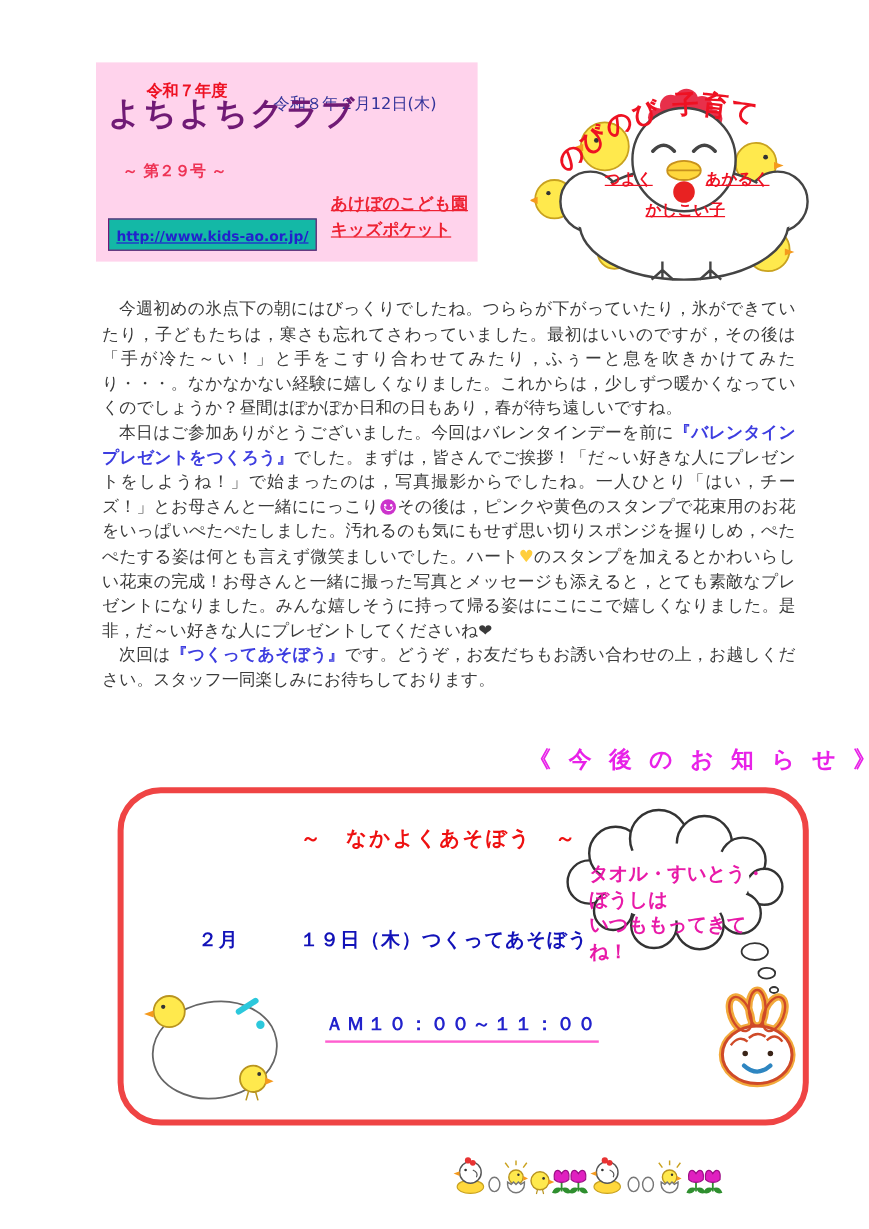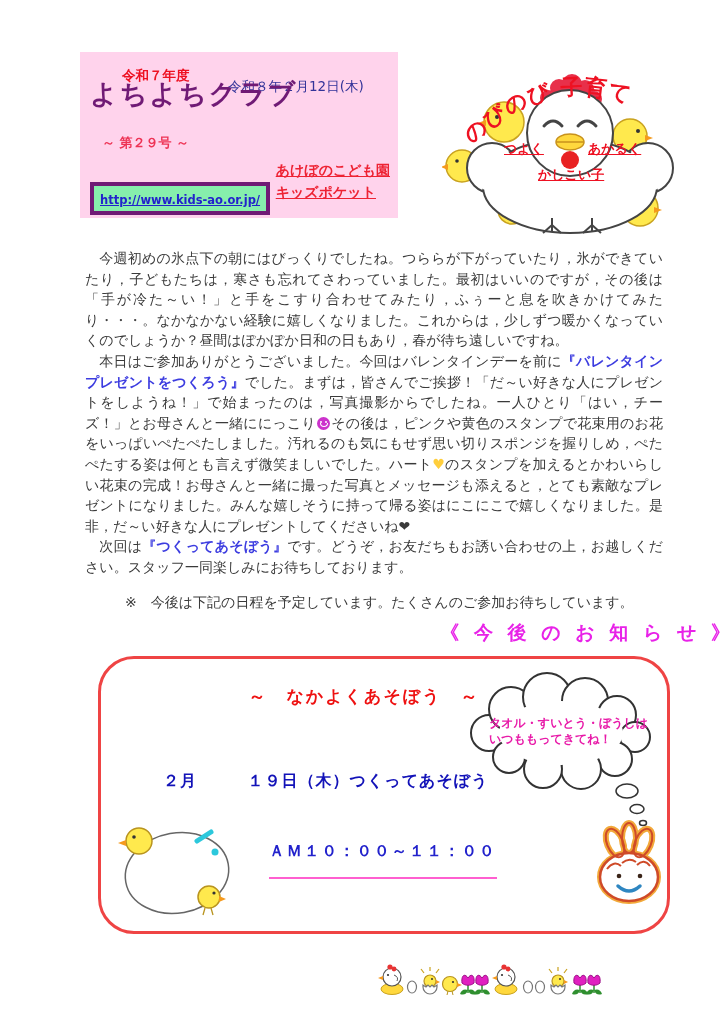--- a/index.html
+++ b/index.html
@@ -7,21 +7,21 @@
         font-family:"DejaVu Sans","Liberation Sans",sans-serif;color:#3a3a3a;margin-left:10px;}
 
   
   .hdr-box{position:absolute;left:70px;top:52px;width:318px;height:166px;background:#ffd3ec;}
   .hdr-year{position:absolute;left:42px;top:15px;font-size:13.5px;font-weight:bold;color:#ee1122;}
   .hdr-date{position:absolute;left:148px;top:26px;font-size:13.5px;color:#333399;font-weight:normal;}
   .hdr-title{position:absolute;left:10px;top:24px;font-size:27px;font-weight:bold;color:#701a75;letter-spacing:2px;}
   .hdr-issue{position:absolute;left:22px;top:82px;font-size:13px;font-weight:bold;color:#ee3355;}
   .hdr-brand{position:absolute;left:158px;top:76px;font-size:17px;font-weight:bold;color:#ee1122;}
   .hdr-brand .ao{text-decoration:underline;margin-left:7px;}
-  .hdr-url{position:absolute;left:10px;top:130px;background:#86efac;border:4px solid #701a75;padding:3px 6px;}
+  .hdr-url{position:absolute;left:10px;top:130px;background:#14b8a6;border:1px solid #701a75;padding:3px 6px;}
   .hdr-url a{font-size:11.5px;font-weight:bold;color:#2222cc;text-decoration:underline;}
   .hdr-gardens{position:absolute;right:8px;top:108px;font-size:14px;font-weight:bold;color:#ee2233;line-height:1.55;}
   .hdr-gardens div{text-decoration:underline;}
 
   
   .logo{position:absolute;left:432px;top:36px;width:256px;height:202px;}
   .logo .word{position:absolute;font-size:13px;font-weight:bold;color:#ee1122;text-decoration:underline;}
   .logo .w1{left:62px;top:104px;}
   .logo .w2{left:146px;top:104px;}
   .logo .w3{left:96px;top:130px;}
@@ -36,31 +36,31 @@
   .emoji-smiley::before{content:"";position:absolute;left:3px;top:4px;width:2px;height:2px;background:#fff;
                 border-radius:50%;box-shadow:5px 0 0 #fff;}
   .emoji-smiley::after{content:"";position:absolute;left:3px;top:6px;width:6px;height:3px;
                 border:1px solid #fff;border-top:none;border-radius:0 0 6px 6px;}
 
   .note{position:absolute;left:115px;top:594px;font-size:14px;color:#3a3a3a;}
 
   
   .ann-heading{position:absolute;left:0;top:620px;width:724px;text-align:right;font-size:19px;
                font-weight:bold;color:#e822e8;letter-spacing:4px;}
-  .ann-box{position:absolute;left:88px;top:656px;width:566px;height:272px;border:3px solid #ef4444;
+  .ann-box{position:absolute;left:88px;top:656px;width:566px;height:272px;border:5px solid #ef4444;
            border-radius:36px;background:#fff;}
   .ann-title{position:absolute;left:0;top:26px;width:100%;text-align:center;padding-right:40px;box-sizing:border-box;
              font-size:17px;font-weight:bold;color:#ee1111;letter-spacing:2px;}
   .bubble{position:absolute;right:4px;top:12px;width:204px;height:160px;}
-  .bubble-text{position:absolute;left:30px;top:44px;width:160px;font-size:12px;font-weight:bold;
+  .bubble-text{position:absolute;left:30px;top:44px;width:160px;font-size:16px;font-weight:bold;
                color:#e81aa8;line-height:1.35;}
   .schedule{position:absolute;left:62px;top:112px;font-size:16px;font-weight:bold;color:#1212b8;letter-spacing:1px;}
   .schedule .event{margin-left:44px;}
   .ann-time{position:absolute;left:168px;top:182px;font-size:15.5px;font-weight:bold;color:#2222cc;
-            letter-spacing:2px;padding-bottom:15px;border-bottom:2.5px solid #ff5fd0;}
+            letter-spacing:2px;padding-bottom:3px;border-bottom:2.5px solid #ff5fd0;}
   .egg-art{position:absolute;left:10px;top:152px;width:128px;height:110px;}
   .girl-art{position:absolute;left:494px;top:160px;width:68px;height:88px;}
 
   
   .footer{position:absolute;left:74px;top:936px;font-size:13.5px;color:#333;}
   .bullet{display:inline-block;width:12px;height:12px;background:#ee1111;margin-right:10px;vertical-align:-1px;}
   .phone{color:#2244cc;text-decoration:underline;}
   .deco-row{position:absolute;left:366px;top:960px;width:238px;height:44px;}
 </style>
 </head>
@@ -145,21 +145,20 @@
     <span class="word w2">あかるく</span>
     <span class="word w3">かしこい子</span>
   </div>
 
   <div class="intro">
     <p><span>　今週初めの氷点下の朝にはびっくりでしたね。つららが下がっていたり，氷ができていたり，子どもたちは，寒さも忘れてさわっていました。最初はいいのですが，その後は「手が冷た～い！」と手をこすり合わせてみたり，ふぅーと息を吹きかけてみたり・・・。なかなかない経験に嬉しくなりました。これからは，少しずつ暖かくなっていくのでしょうか？昼間はぽかぽか日和の日もあり，春が待ち遠しいですね。</span></p>
     <p><span>　本日はご参加ありがとうございました。今回はバレンタインデーを前に</span><span class="seg-link">『バレンタインプレゼントをつくろう』</span><span>でした。まずは，皆さんでご挨拶！「だ～い好きな人にプレゼントをしようね！」で始まったのは，写真撮影からでしたね。一人ひとり「はい，チーズ！」とお母さんと一緒ににっこり</span><span class="emoji-smiley"></span><span>その後は，ピンクや黄色のスタンプで花束用のお花をいっぱいぺたぺたしました。汚れるのも気にもせず思い切りスポンジを握りしめ，ぺたぺたする姿は何とも言えず微笑ましいでした。ハート</span><span class="seg-heart">♥</span><span>のスタンプを加えるとかわいらしい花束の完成！お母さんと一緒に撮った写真とメッセージも添えると，とても素敵なプレゼントになりました。みんな嬉しそうに持って帰る姿はにこにこで嬉しくなりました。是非，だ～い好きな人にプレゼントしてくださいね❤</span></p>
     <p><span>　次回は</span><span class="seg-link">『つくってあそぼう』</span><span>です。どうぞ，お友だちもお誘い合わせの上，お越しください。スタッフ一同楽しみにお待ちしております。</span></p>
   </div>
 
-  <div class="note">※　今後は下記の日程を予定しています。たくさんのご参加お待ちしています。</div>
 
   <div class="ann-heading">《 今 後 の お 知 ら せ 》</div>
 
   <div class="ann-box">
     <div class="ann-title">～　なかよくあそぼう　～</div>
 
     <div class="bubble">
       <svg width="204" height="160" viewBox="0 0 204 160">
         <g stroke="#333" stroke-width="2" fill="#fff">
           <circle cx="30" cy="62" r="18"></circle>

